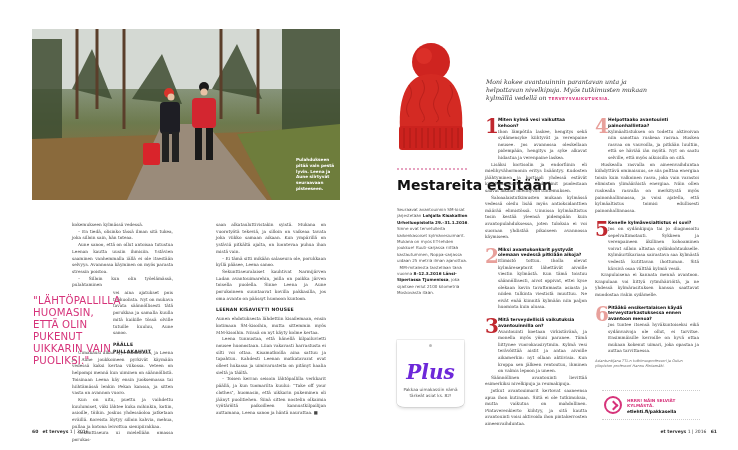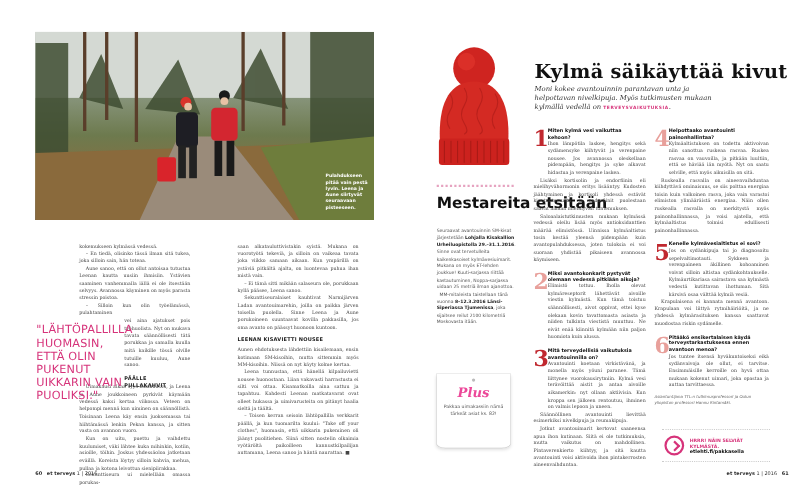--- a/index.html
+++ b/index.html
@@ -42,21 +42,21 @@
   .dotted-rule { position: absolute; left: 28px; top: 168px; width: 70px; border-top: 2px dotted #e6a3c0; }
   .sidebar-title { position: absolute; left: 28px; top: 180px; font-family: "DejaVu Sans", sans-serif;
     font-weight: bold; font-size: 14px; line-height: 11px; color: #111; }
   .sidebar-text { position: absolute; left: 28px; top: 207px; width: 72px; font-family: "DejaVu Sans", sans-serif;
     font-size: 4.1px; line-height: 6.4px; color: #555; }
   .sidebar-text b { color: #222; }
 
   .plus-card { position: absolute; left: 28px; top: 340px; width: 67px; height: 67px; background: #fff;
     box-shadow: 0 2px 3px rgba(0,0,0,0.12), 0 0 0 0.5px #ddd; border-radius: 0 0 8px 8px / 0 0 4px 4px; text-align: center; }
   .plus-card .pin { width: 3px; height: 3px; border-radius: 50%; background: #bbb; margin: 4px auto 0; }
-  .plus-word { font-family: "DejaVu Serif", serif; font-style: italic; font-weight: bold; font-size: 12px; color: #ec4899; margin-top: 3px; }
+  .plus-word { font-family: "DejaVu Serif", serif; font-style: italic; font-weight: bold; font-size: 20px; color: #6d28d9; margin-top: 13px; }
   .plus-text { font-family: "DejaVu Sans", sans-serif; font-size: 4.2px; line-height: 6px; color: #555; margin-top: 3px; }
 
   .title { position: absolute; left: 117px; top: 56px; font-family: "DejaVu Serif", serif; font-weight: bold;
     font-size: 17.5px; color: #111; letter-spacing: 0.3px; }
   .lead { position: absolute; left: 117px; top: 78px; width: 175px; font-family: "DejaVu Serif", serif; font-style: italic;
     font-size: 6.2px; line-height: 8px; color: #333; }
   .lead .hl { font-style: normal; font-family: "DejaVu Sans", sans-serif; font-weight: bold; font-size: 4px;
     color: #d6337a; letter-spacing: 0.5px; }
 
   .q-col { position: absolute; top: 117px; width: 102px; }
@@ -191,21 +191,20 @@
     <br>&nbsp;&nbsp;<span>MM-mitaleista taistellaan tänä vuonna</span>
     <b>8–12.3.2016 Länsi-Siperiassa Tjumenissa</b><span>, joka sijaitsee reilut 2100 kilometriä Moskovasta itään.</span>
   </div>
 
   <div class="plus-card">
     <div class="pin"></div>
     <div class="plus-word">Plus</div>
     <div class="plus-text">Pakkaa uimakassiin nämä tärkeät asiat ks. 82!</div>
   </div>
 
-  <div class="title">Kylmä säikäyttää kivut</div>
   <div class="lead">
     <span>Moni kokee avantouinnin parantavan unta ja helpottavan nivelkipuja. Myös tutkimusten mukaan kylmällä vedellä on</span>
     <span class="hl">TERVEYSVAIKUTUKSIA</span><span>.</span>
   </div>
 
   <div class="q-col q-col-1">
     <div class="q">
       <div class="q-num" style="color:#c0282f">1</div>
       <div class="q-head">Miten kylmä vesi vaikuttaa kehoon?</div>
       <div class="q-body txt">

